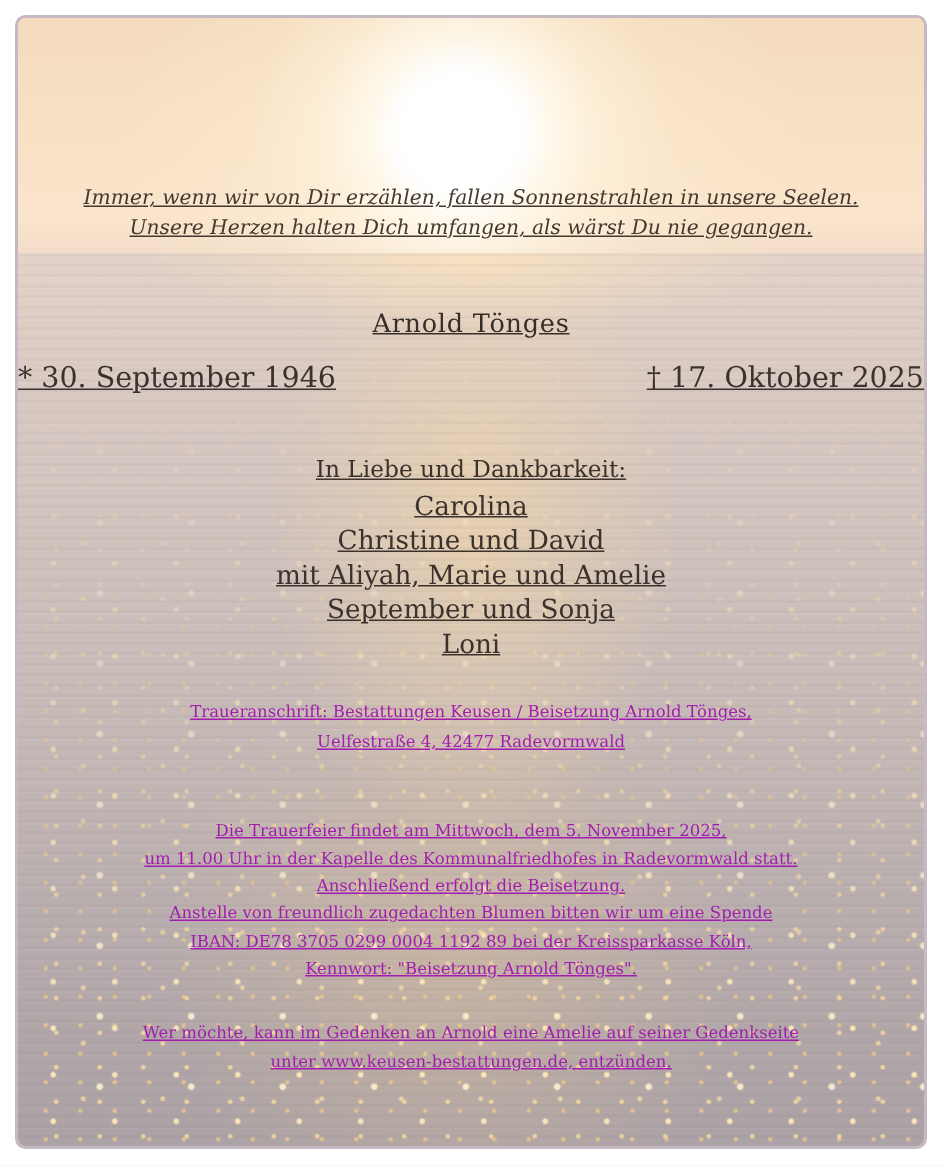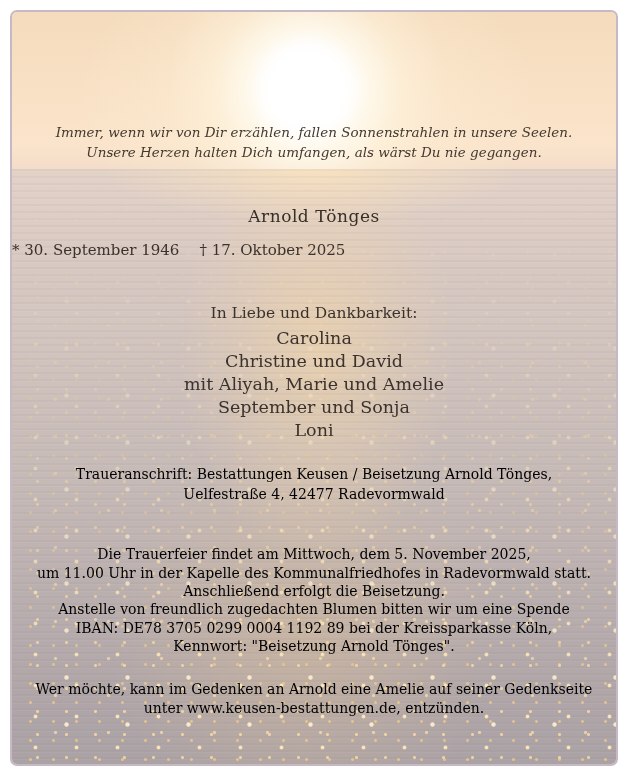--- a/index.html
+++ b/index.html
@@ -60,49 +60,49 @@
     background-position: 3px 5px, 11px 2px, 24px 15px, 7px 11px, 17px 27px;
     -webkit-mask-image: linear-gradient(180deg, rgba(0,0,0,0) 0%, rgba(0,0,0,0.18) 22%, rgba(0,0,0,0.45) 45%, rgba(0,0,0,0.75) 68%, #000 88%);
     mask-image: linear-gradient(180deg, rgba(0,0,0,0) 0%, rgba(0,0,0,0.18) 22%, rgba(0,0,0,0.45) 45%, rgba(0,0,0,0.75) 68%, #000 88%);
   }
   
   .content {
     position: absolute; inset: 0;
     color: #3b322d;
     text-align: center;
   }
-  .block { position: absolute; left: 0; right: 0; }
+  .block { position: absolute; left: 0; right: 0; text-decoration: underline; }
   .quote {
     top: 110px;
     font-style: italic;
     font-size: 13.5px;
     line-height: 20px;
     color: #44392f;
   }
   .name {
     top: 194px;
     font-size: 17px;
     letter-spacing: 0.5px;
     color: #362e28;
   }
   .dates {
     top: 229px;
-    font-size: 15px;
-    display: flex; justify-content: flex-start; gap: 20px;
+    font-size: 19px;
+    display: flex; justify-content: space-between; gap: 20px;
   }
   .dedication {
     top: 292px;
     font-size: 15.5px;
   }
   .family {
     top: 315px;
     font-size: 17.5px;
     line-height: 23px;
   }
-  .body-text { font-size: 14px; line-height: 18.5px; color: #000000; }
+  .body-text { font-size: 11px; line-height: 18.5px; color: #a21caf; }
   .address  { top: 453px; line-height: 19.5px; }
   .service  { top: 517px; margin-top: 16px; }
   .donation { top: 588px; }
   .memorial { top: 668px; }
   .line { display: block; }
 </style>
 </head>
 <body>
 
 <div class="page">

